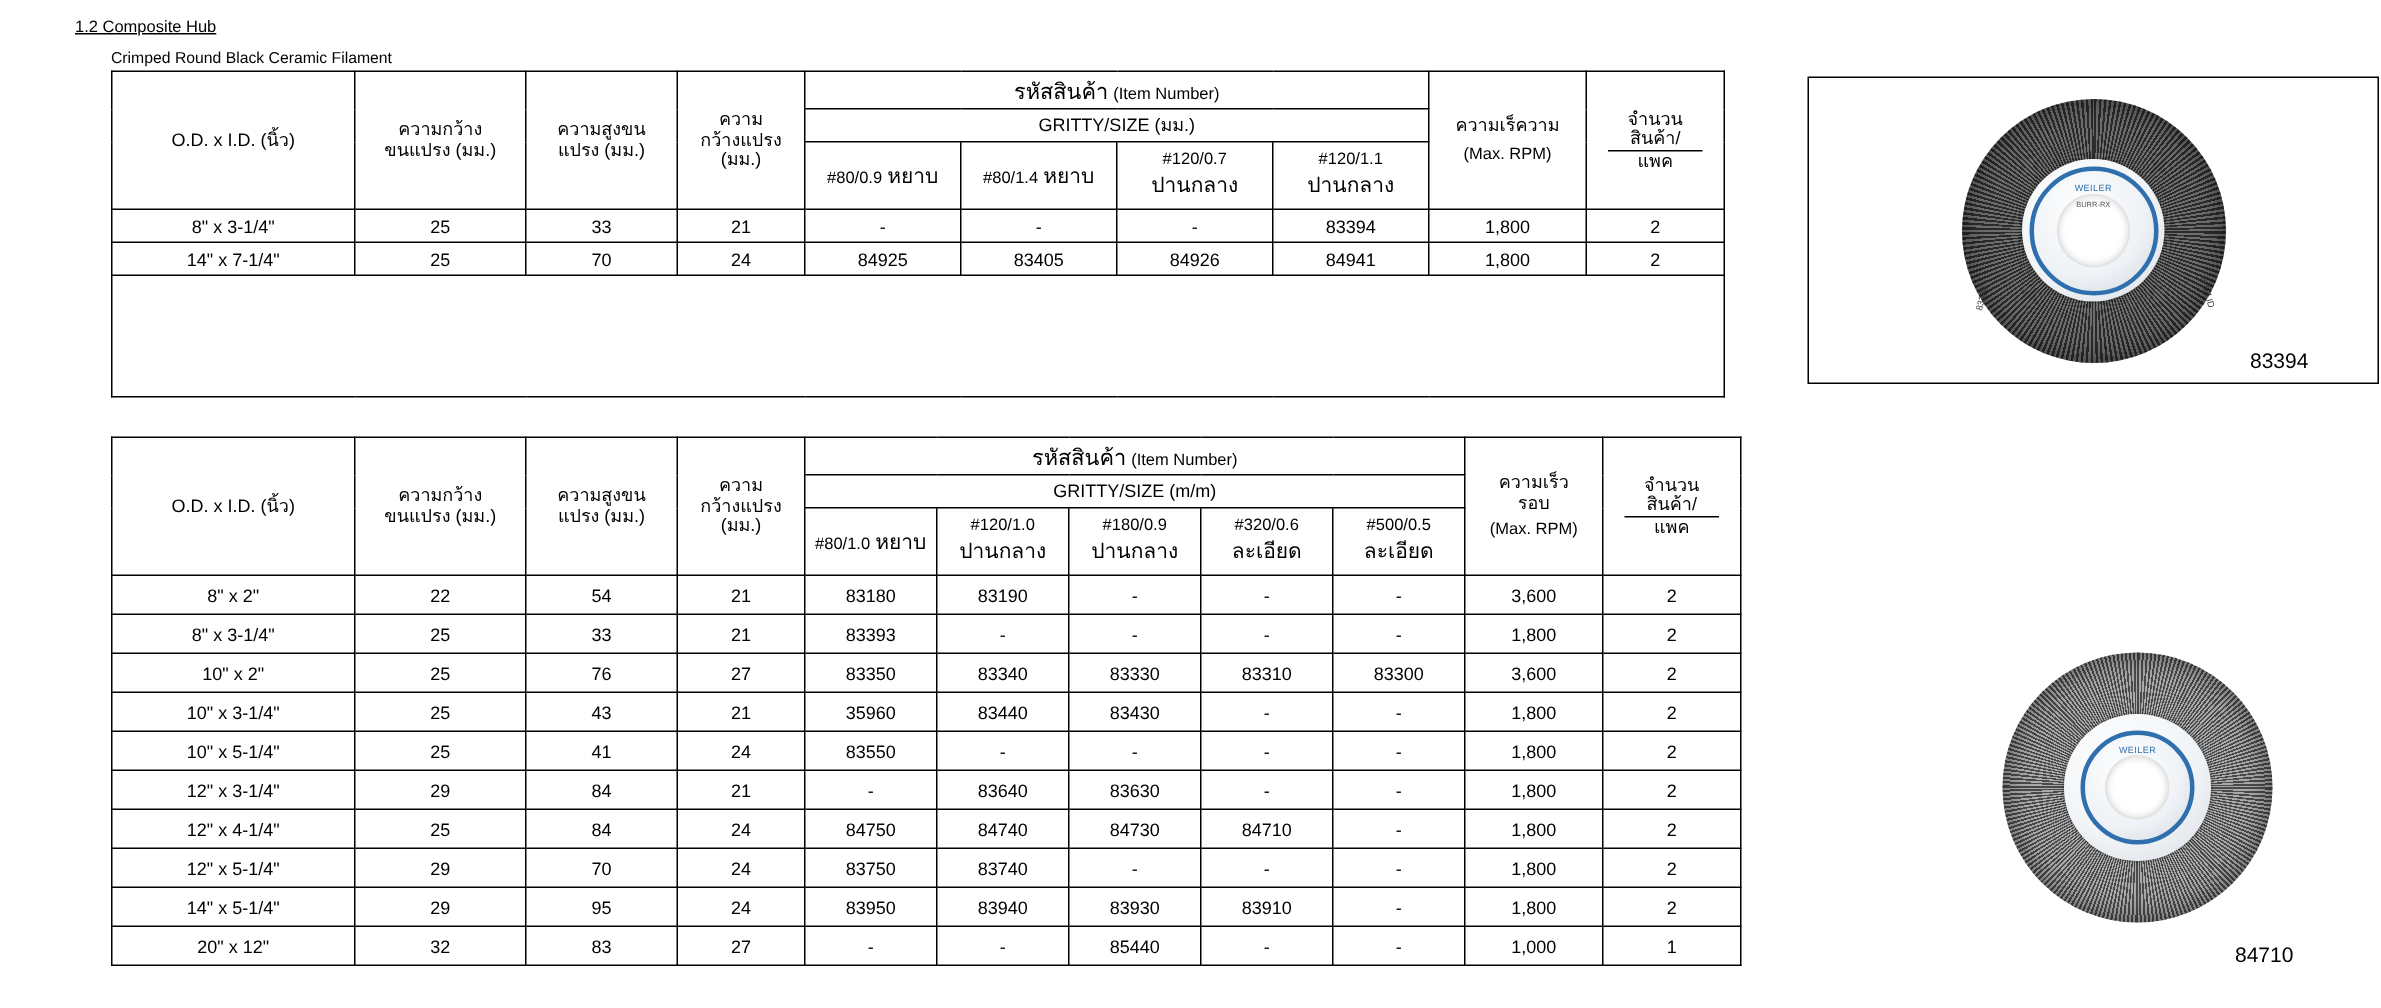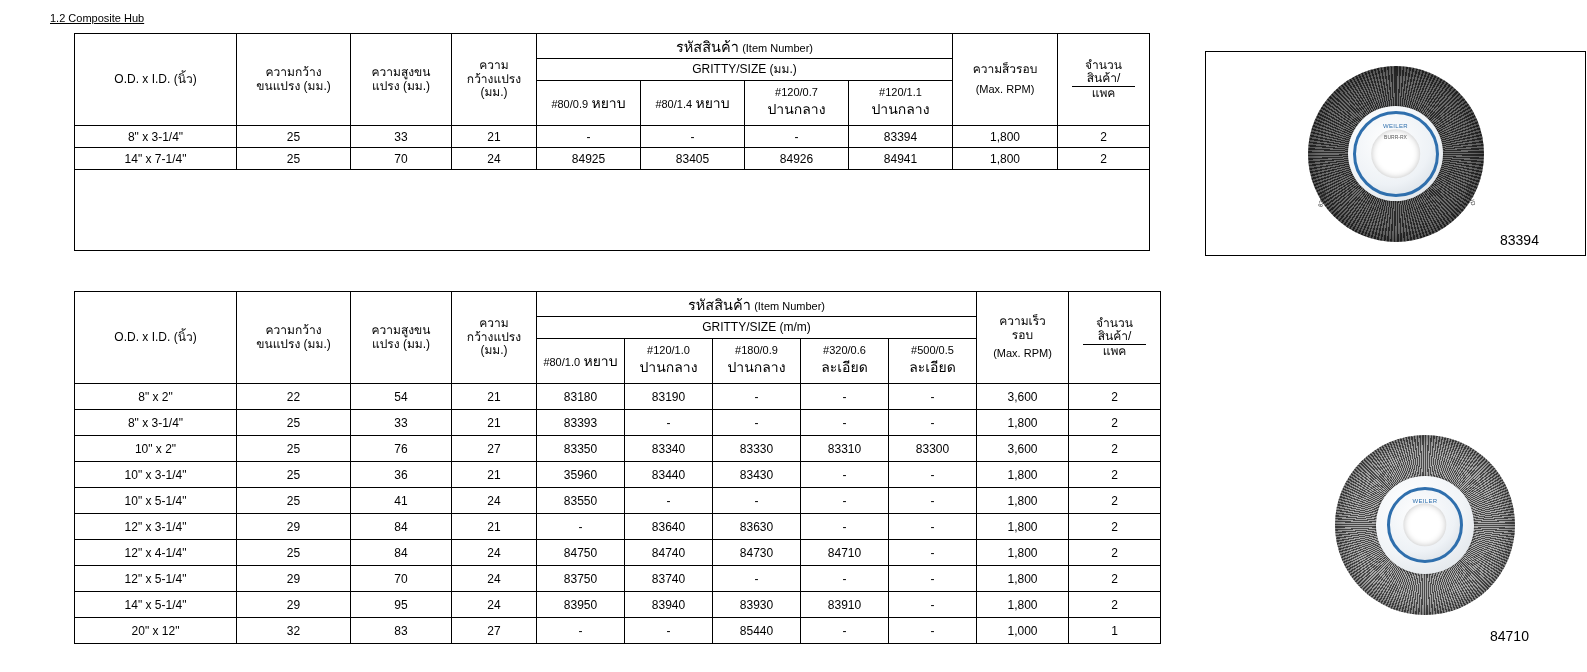--- a/index.html
+++ b/index.html
@@ -188,20 +188,21 @@
   }
 </style>
 </head>
 <body>
 
 <div class="page">
 
   <div class="section-title">1.2 Composite Hub</div>
 
   <div class="block" style="left:74px; top:33px;">
+    <div class="block-label">Crimped Round Black Ceramic Filament</div>
     <table class="spec">
       <colgroup>
         <col style="width:162px">
         <col style="width:114px">
         <col style="width:101px">
         <col style="width:85px">
         <col style="width:104px">
         <col style="width:104px">
         <col style="width:104px">
         <col style="width:104px">
@@ -222,21 +223,21 @@
           <td rowspan="3" class="th-thai">
             <div>ความ</div>
             <div>กว้างแปรง</div>
             <div>(มม.)</div>
           </td>
           <td colspan="4" class="th-mix" style="height:24px;">
             <span class="big">รหัสสินค้า</span>
             <span class="small">(Item Number)</span>
           </td>
           <td rowspan="3" class="th-thai">
-            <div>ความส็วรอบ</div>
+            <div>ความเร็ความ</div>
             <div class="th-small" style="padding-top:6px">(Max. RPM)</div>
           </td>
           <td rowspan="3" class="th-thai">
             <div>จำนวน</div>
             <div>สินค้า/</div>
             <div style="border-top:1px solid #000; margin:0 14px;"></div>
             <div>แพค</div>
           </td>
         </tr>
         <tr>
@@ -416,21 +417,21 @@
           <td class="val">83340</td>
           <td class="val">83330</td>
           <td class="val">83310</td>
           <td class="val">83300</td>
           <td class="val">3,600</td>
           <td class="val">2</td>
         </tr>
         <tr class="datarow tall">
           <td class="dim">10" x 3-1/4"</td>
           <td class="val">25</td>
-          <td class="val">36</td>
+          <td class="val">43</td>
           <td class="val">21</td>
           <td class="val">35960</td>
           <td class="val">83440</td>
           <td class="val">83430</td>
           <td class="val">-</td>
           <td class="val">-</td>
           <td class="val">1,800</td>
           <td class="val">2</td>
         </tr>
         <tr class="datarow tall">

